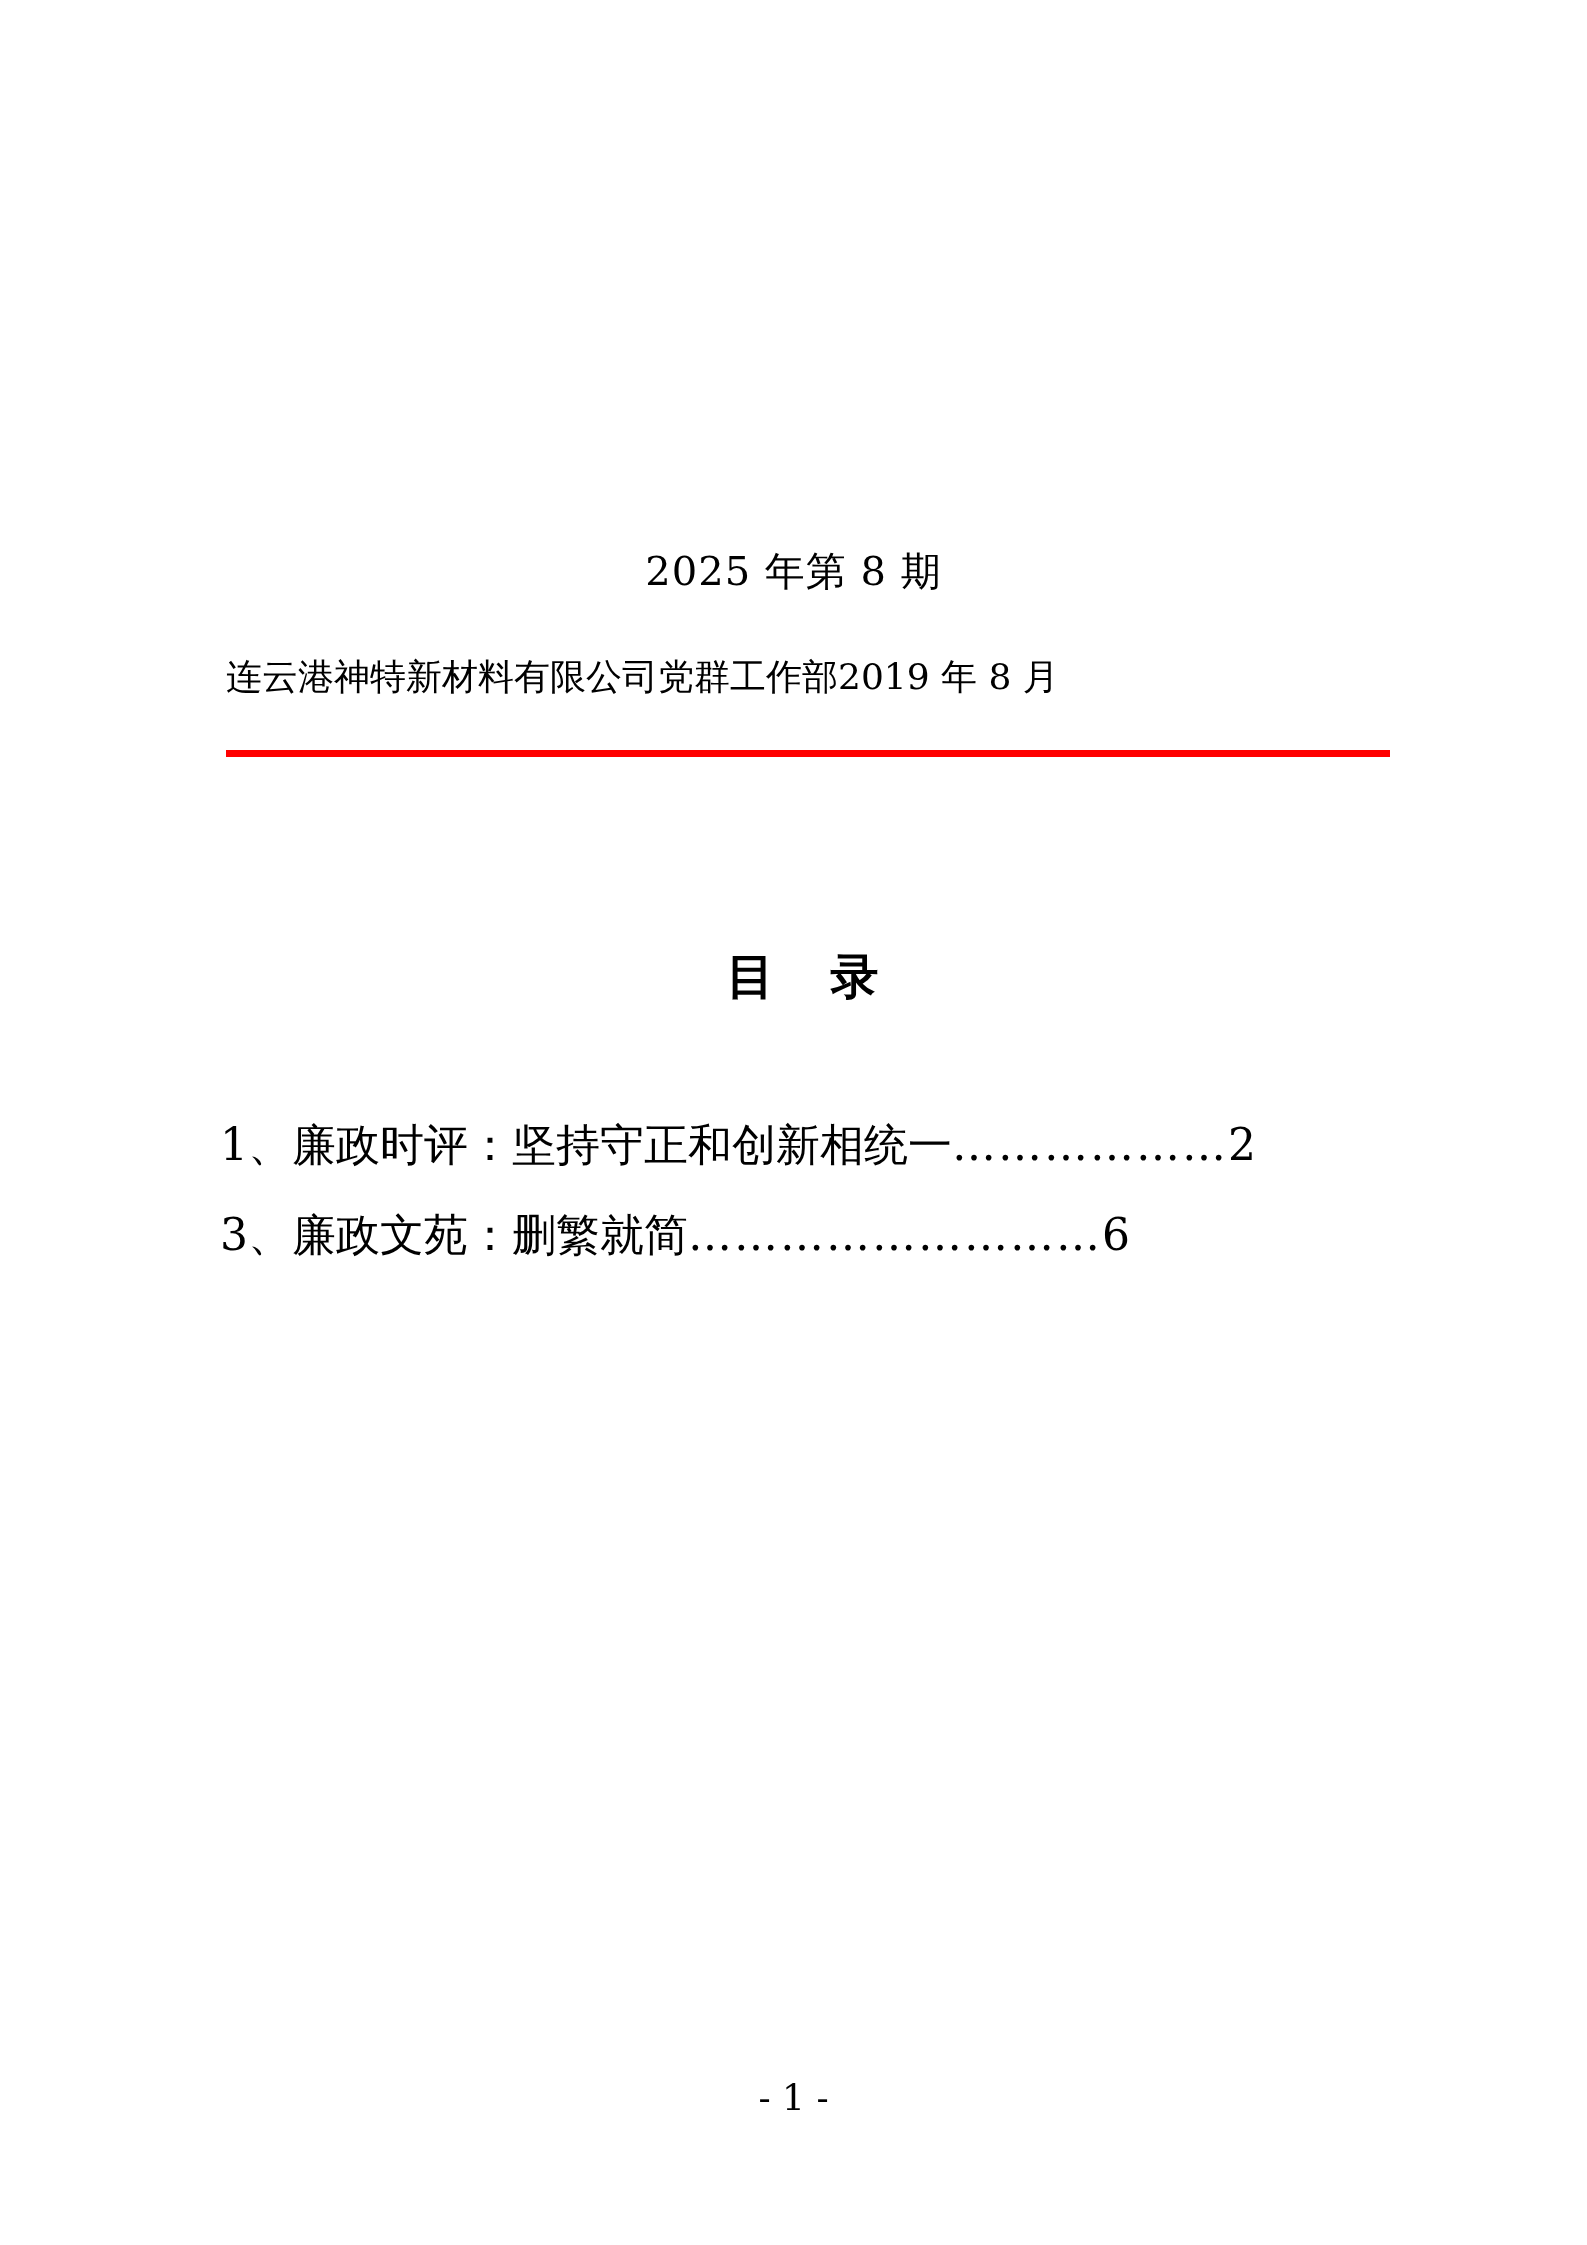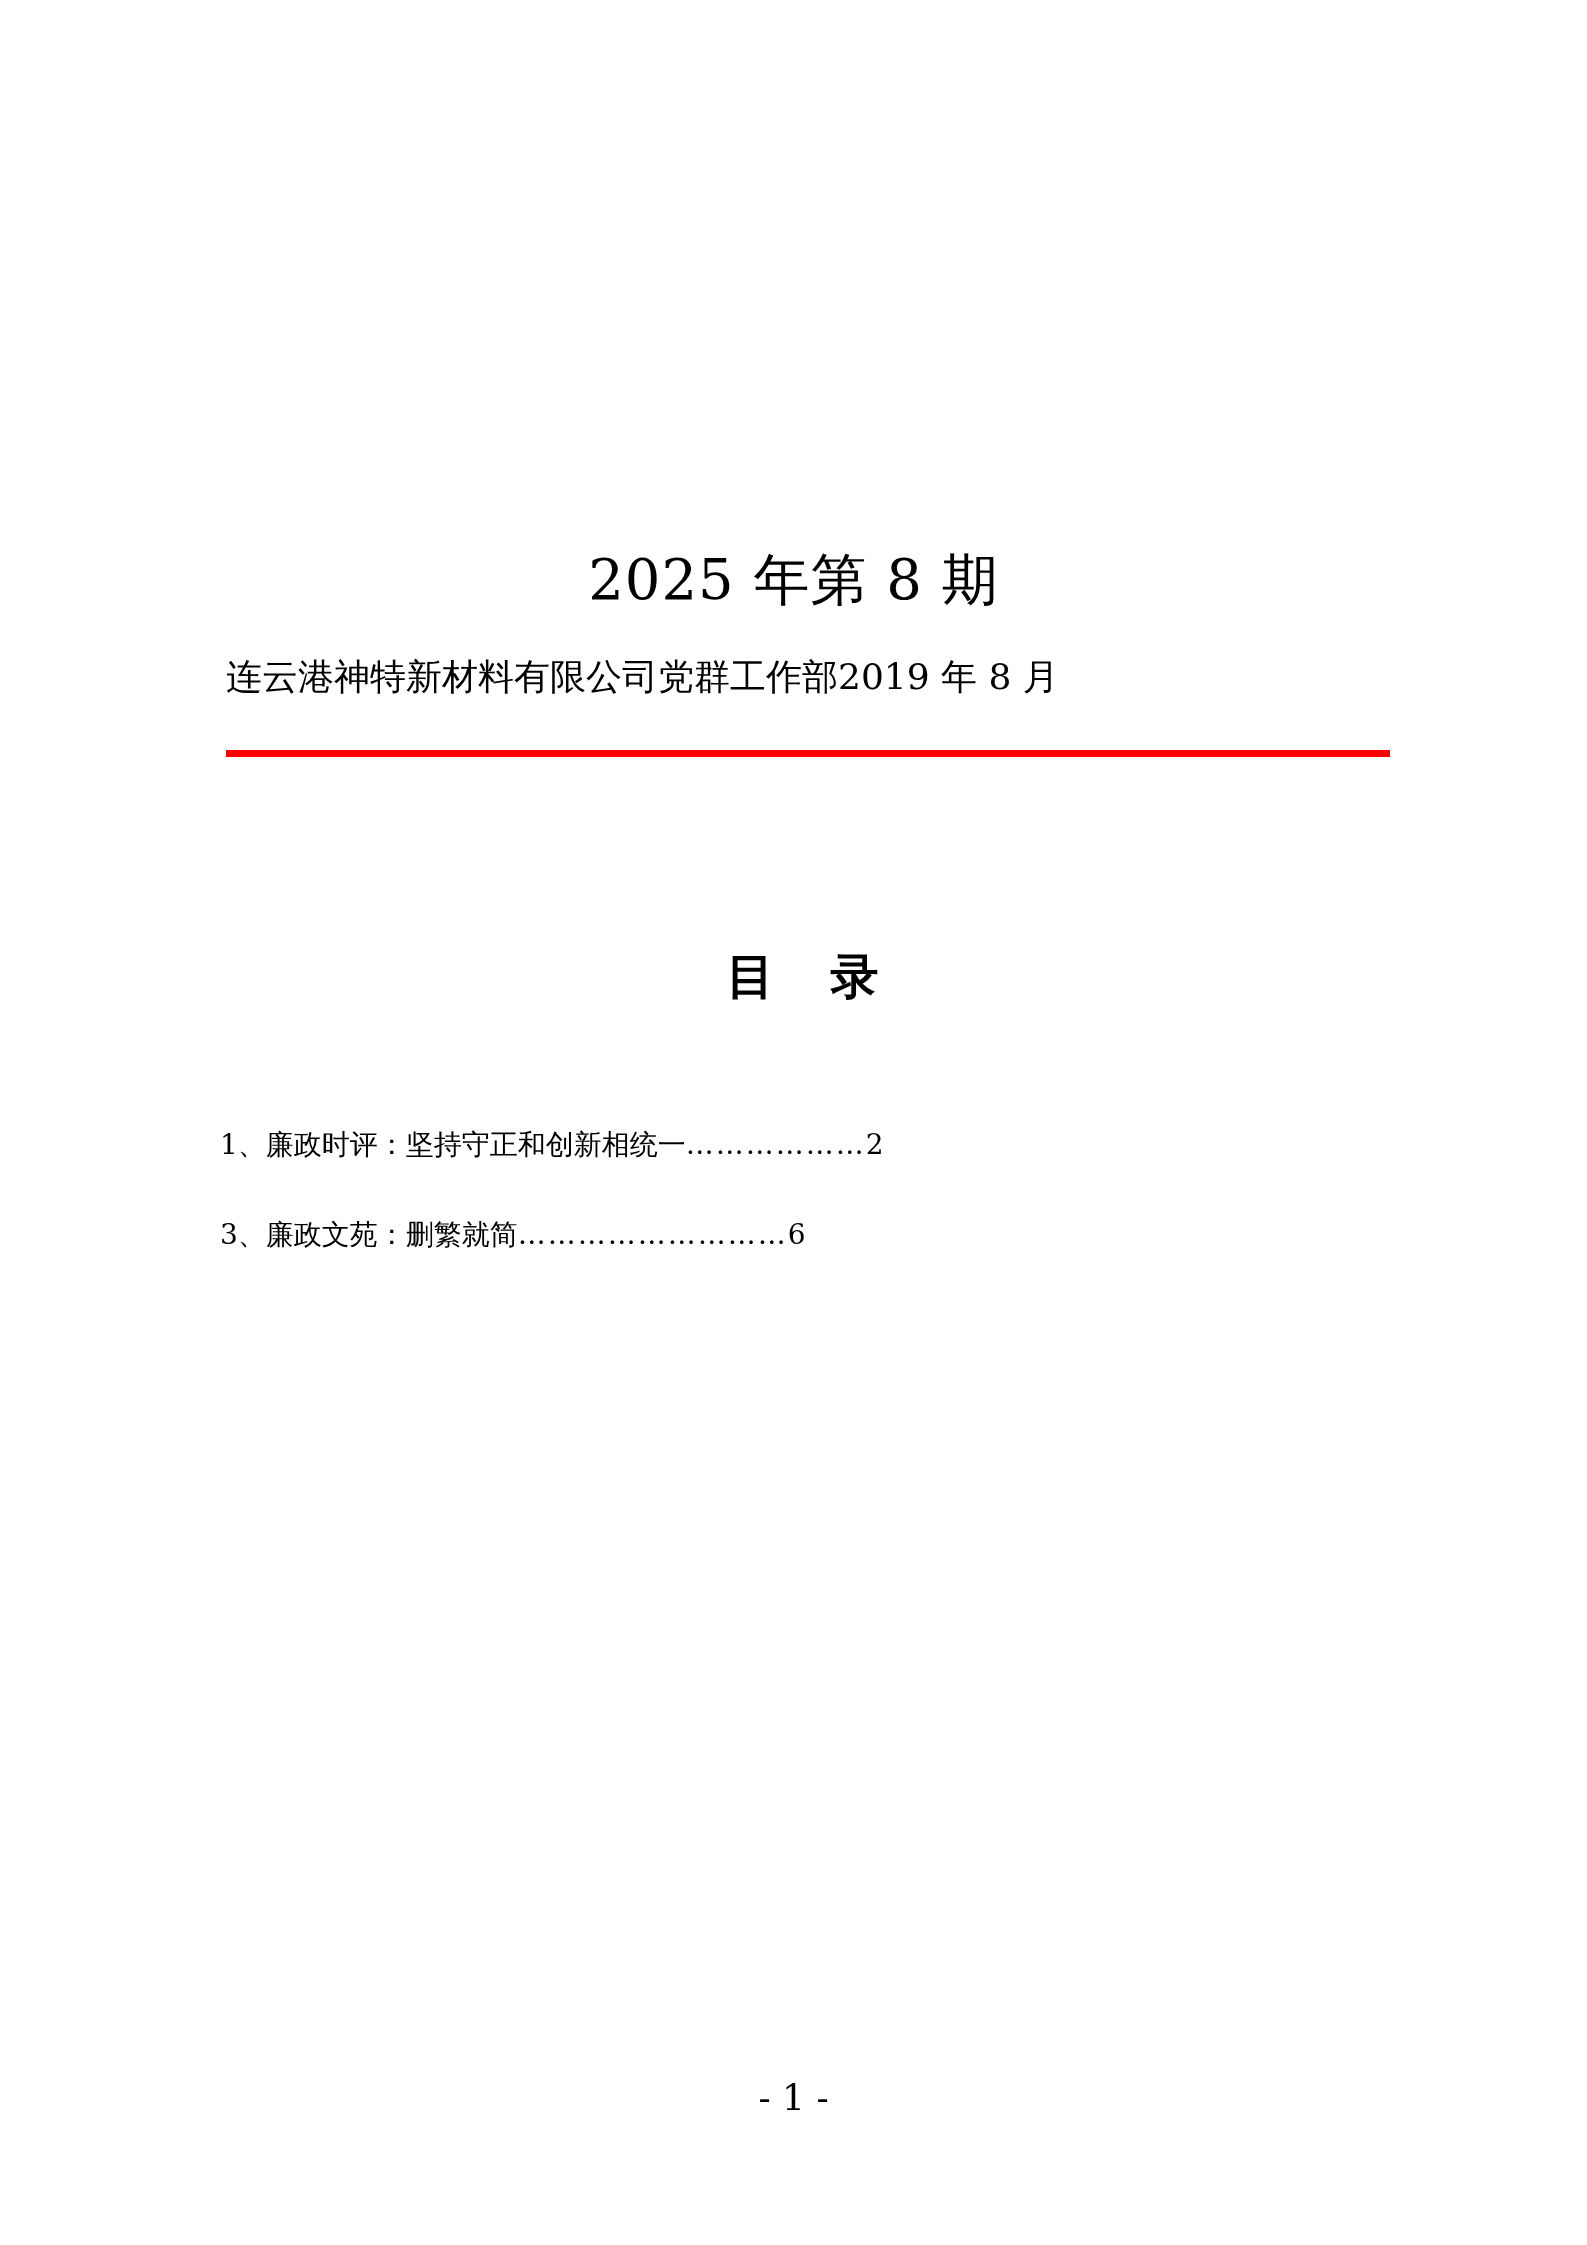--- a/index.html
+++ b/index.html
@@ -30,21 +30,21 @@
     letter-spacing: 13px;
     line-height: 1.05;
     white-space: nowrap;
   }
   .issue-line {
     position: absolute;
     top: 549px;
     left: 0;
     width: 100%;
     text-align: center;
-    font-size: 56px;
+    font-size: 40px;
     line-height: 1.1;
     letter-spacing: 1px;
   }
   .publisher-row {
     position: absolute;
     top: 655px;
     left: 226px;
     width: 1164px;
     display: flex;
     justify-content: flex-start;
@@ -74,21 +74,21 @@
     line-height: 1.15;
   }
   .toc-list {
     position: absolute;
     top: 1100px;
     left: 220px;
     width: 1170px;
     margin: 0;
     padding: 0;
     list-style: none;
-    font-size: 28px;
+    font-size: 44px;
   }
   .toc-list li {
     height: 90px;
     line-height: 90px;
     white-space: nowrap;
     overflow: hidden;
   }
   .toc-leader {
     letter-spacing: 2px;
   }

